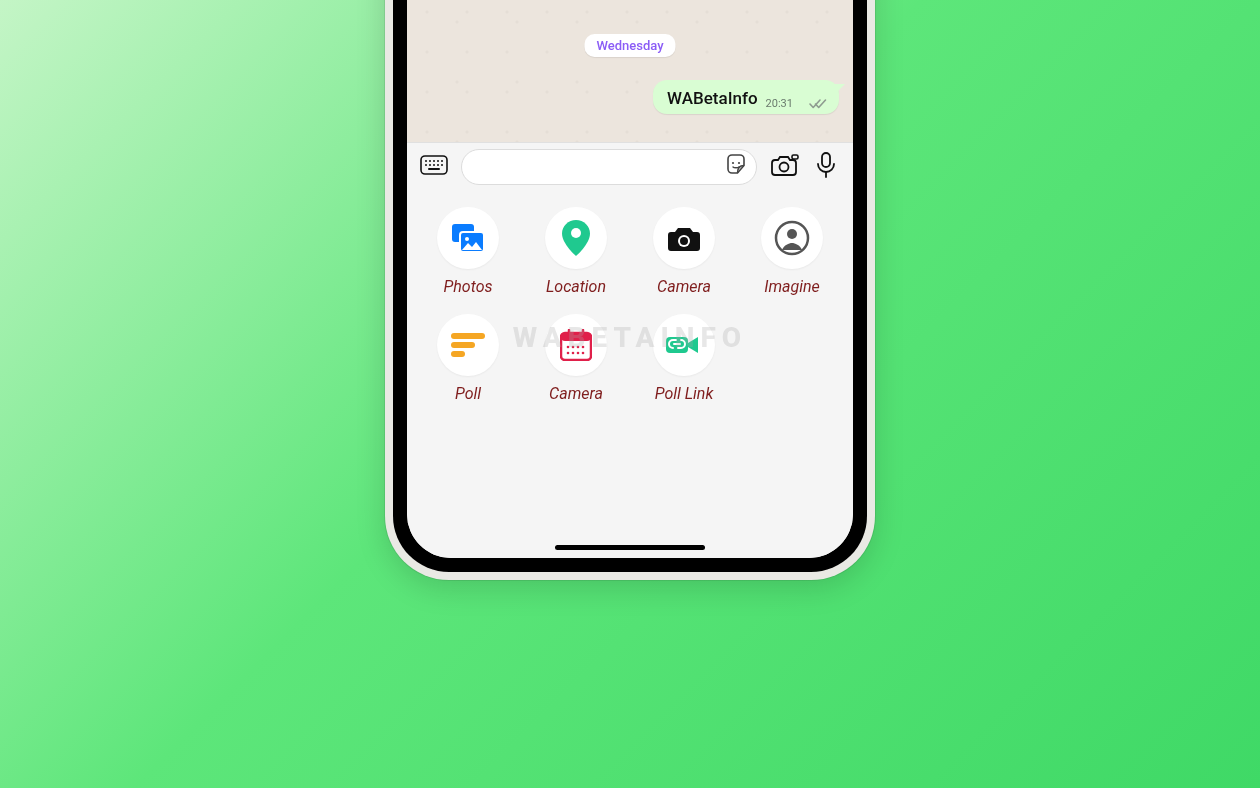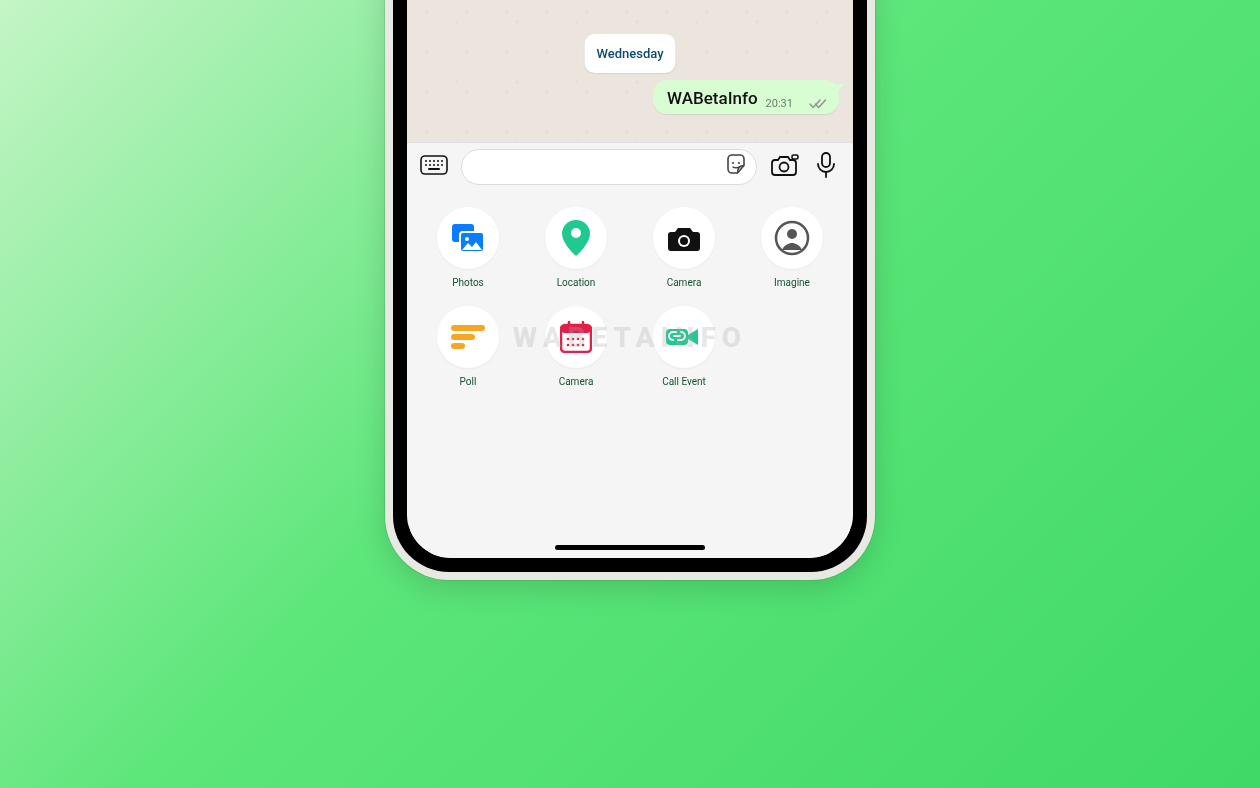--- a/index.html
+++ b/index.html
@@ -56,23 +56,23 @@
     background-position: 0 0, 20px 20px;
     position: relative;
   }
   .date-pill {
     position: absolute;
     top: 242px;
     left: 50%;
     transform: translateX(-50%);
     background: #fff;
     border-radius: 10px;
-    padding: 12px 12px;
+    padding: 4px 12px;
     font-size: 13px;
-    color: #0c4a6e;
+    color: #8b5cf6;
     font-weight: 500;
     box-shadow: 0 1px 1px rgba(0,0,0,0.08);
   }
   .bubble {
     position: absolute;
     top: 288px;
     right: 14px;
     background: #d9fdd3;
     border-radius: 14px;
     padding: 8px 12px 6px 14px;
@@ -144,22 +144,23 @@
     width: 62px;
     height: 62px;
     border-radius: 50%;
     background: #fff;
     display: flex;
     align-items: center;
     justify-content: center;
     box-shadow: 0 1px 2px rgba(0,0,0,0.05);
   }
   .item-label {
-    font-size: 10px;
-    color: #14532d;
+    font-size: 16px;
+    color: #7f1d1d;
+    font-style: italic;
   }
 
   
   .watermark {
     position: absolute;
     top: 128px;
     left: 0; right: 0;
     text-align: center;
     font-size: 28px;
     font-weight: 800;
@@ -347,21 +348,21 @@
               <svg width="40" height="28" viewBox="0 0 40 28">
                   <rect x="2" y="6" width="22" height="16" rx="4" fill="#1fc98f"></rect>
                   <path d="M24 12l10-6v16l-10-6z" fill="#1fc98f"></path>
                   <g transform="translate(6,8)">
                     <path d="M3 9a4 4 0 0 1 0-8h3" fill="none" stroke="#fff" stroke-width="2" stroke-linecap="round"></path>
                     <path d="M11 1a4 4 0 0 1 0 8H8" fill="none" stroke="#fff" stroke-width="2" stroke-linecap="round"></path>
                     <line x1="4" y1="5" x2="10" y2="5" stroke="#fff" stroke-width="2" stroke-linecap="round"></line>
                   </g>
                 </svg>
             </div>
-            <span class="item-label">Call Event</span>
+            <span class="item-label">Poll Link</span>
           </div>
 
 
         </div>
 
         <div class="home-indicator"></div>
       </div>
 
     </div>
   </div>

